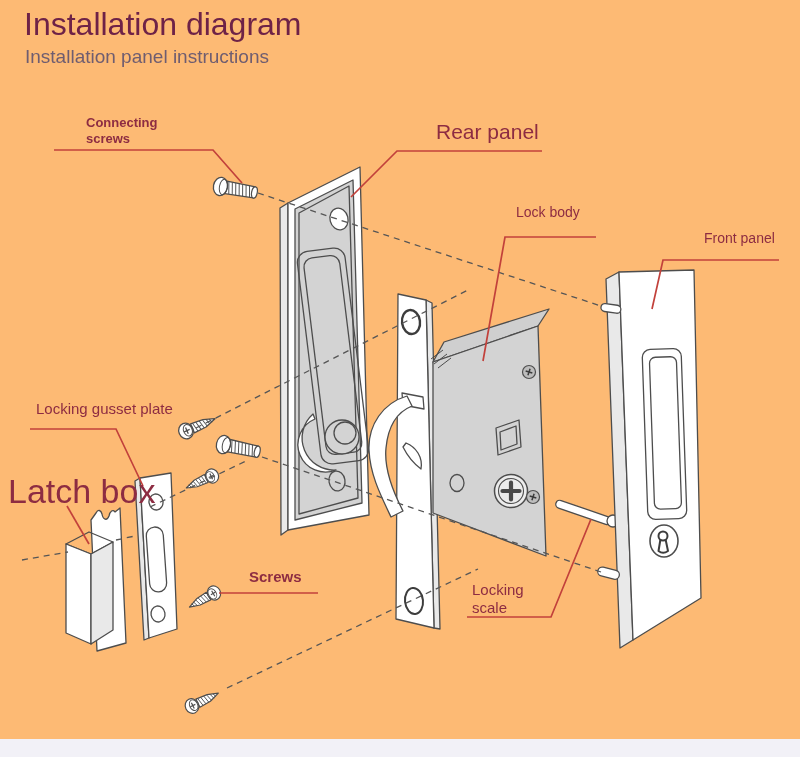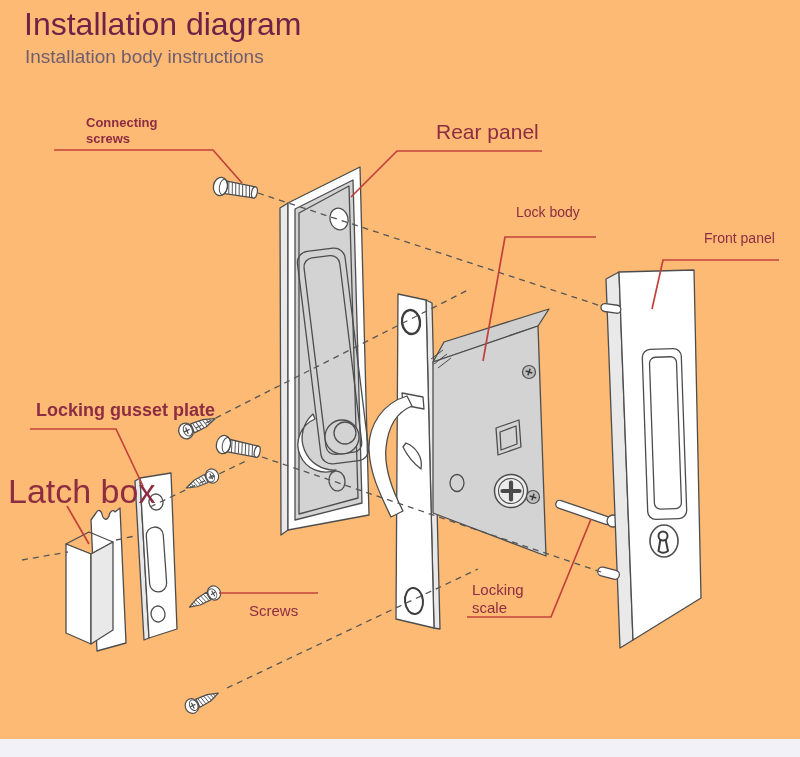--- a/index.html
+++ b/index.html
@@ -18,43 +18,43 @@
     font-size:19px;font-weight:400;color:#6f5d70;
   }
   .lbl{
     position:absolute;color:#8d2c42;line-height:1.22;white-space:nowrap;
   }
   .lbl.wrap{white-space:normal;}
   .lbl-connecting{left:86px;top:115px;width:95px;font-size:13px;font-weight:700;}
   .lbl-rear{left:436px;top:119px;font-size:21px;font-weight:400;}
   .lbl-lockbody{left:516px;top:204px;font-size:14px;font-weight:400;}
   .lbl-front{left:704px;top:230px;font-size:14px;font-weight:400;}
-  .lbl-gusset{left:36px;top:400px;font-size:18px;font-weight:700;text-align:right;}
+  .lbl-gusset{left:36px;top:400px;font-size:15px;font-weight:400;text-align:right;}
   .lbl-latch{left:8px;top:471px;font-size:34px;font-weight:400;}
-  .lbl-screws{left:249px;top:568px;font-size:15px;font-weight:400;margin-top:34px;}
+  .lbl-screws{left:249px;top:568px;font-size:15px;font-weight:700;}
   .lbl-scale{left:472px;top:581px;width:64px;font-size:15px;font-weight:400;}
   .bottom-band{
     position:absolute;left:0;bottom:0;width:800px;height:18px;background:#f2f1f7;
   }
   svg{position:absolute;left:0;top:0;}
   .ol{stroke:#4d4d4d;stroke-width:1.3;fill:none;stroke-linejoin:round;stroke-linecap:round;}
   .fw{fill:#ffffff;}
   .fg{fill:#d3d3d3;}
   .fg2{fill:#cfcfcf;}
   .fg3{fill:#e9e9e9;}
   .dash{stroke:#565656;stroke-width:1.3;fill:none;stroke-dasharray:6 5;}
   .leader{stroke:#c2413b;stroke-width:1.7;fill:none;stroke-linejoin:miter;}
 </style>
 </head>
 <body>
 
 <div class="stage">
 
   <h1 class="title">Installation diagram</h1>
-  <div class="subtitle">Installation body instructions</div>
+  <div class="subtitle">Installation panel instructions</div>
 
   <svg width="800" height="757" viewBox="0 0 800 757">
 
     <defs>
 
       <g id="mscrew">
         <polygon points="8,-6.3 37,-5.6 37,5.6 8,6.3" fill="#fff" stroke="#4d4d4d" stroke-width="1.3" stroke-linejoin="round"></polygon>
         <ellipse cx="37" cy="0" rx="2.8" ry="5.7" fill="#fff" stroke="#4d4d4d" stroke-width="1.2"></ellipse>
         <ellipse cx="2.5" cy="0" rx="7" ry="9.2" fill="#fff" stroke="#4d4d4d" stroke-width="1.3"></ellipse>
         <ellipse cx="5.5" cy="0" rx="4" ry="7.8" fill="none" stroke="#4d4d4d" stroke-width="1"></ellipse>

